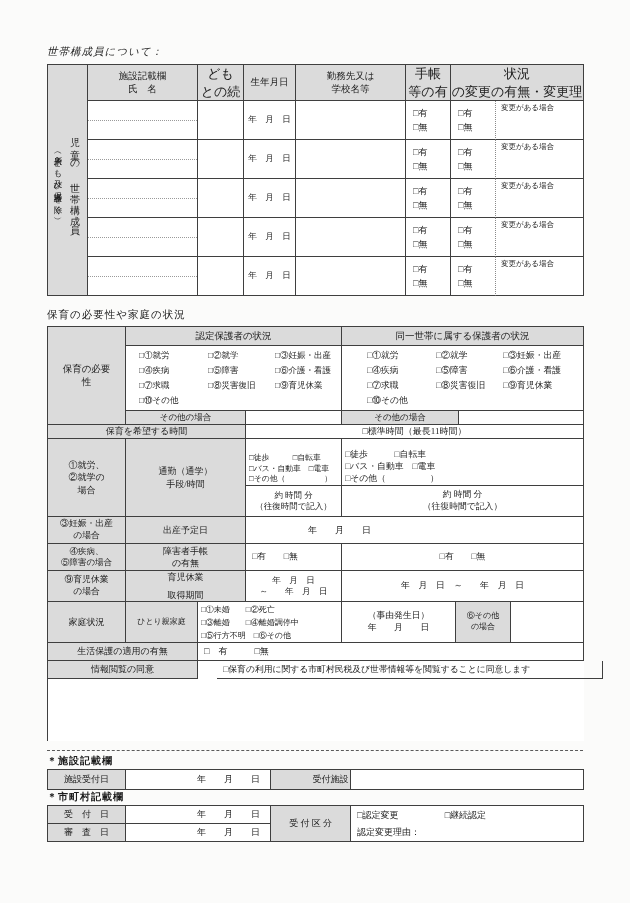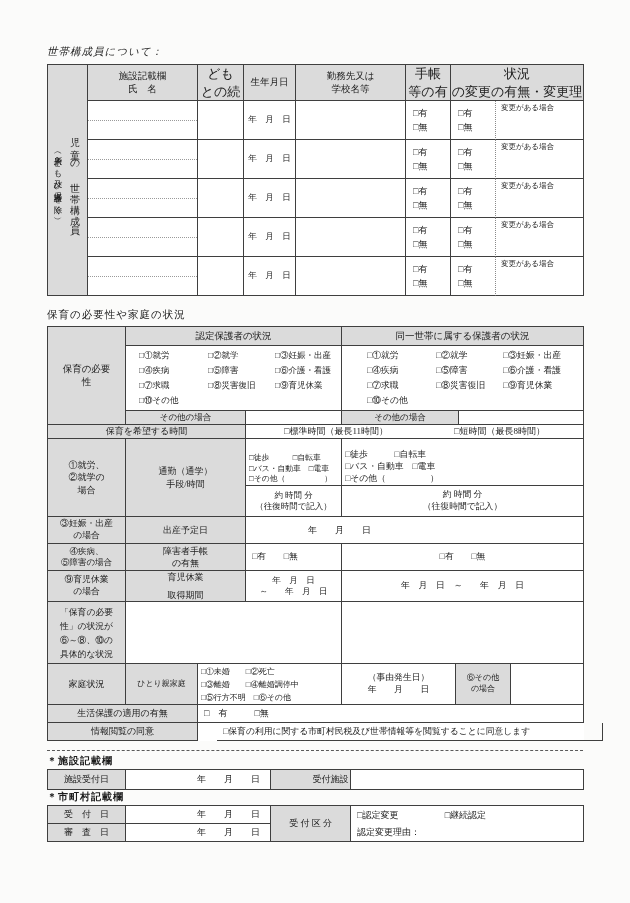--- a/index.html
+++ b/index.html
@@ -23,21 +23,21 @@
   .nh{flex:1;border-bottom:1px dotted #9a9a9a;}
   .nh2{flex:1;}
   .yn{padding-left:7px;line-height:1.6;font-size:9px;}
   .note{justify-content:flex-start;padding:2px 0 0 5px;}
   .vwrap{position:relative;}
   .vl{writing-mode:vertical-rl;position:absolute;top:50%;transform:translateY(-50%);}
   .grid3{display:grid;grid-template-columns:69px 67px auto;padding-left:3px;
          line-height:15px;align-content:center;}
   .lines{padding-left:3px;justify-content:flex-end;}
   .lines div{white-space:nowrap;}
-  .sb{flex-direction:row;justify-content:space-between;align-items:center;text-align:center;}
+  .sb{flex-direction:column;justify-content:space-between;align-items:center;text-align:center;}
   .dash{position:absolute;border-top:1px dashed #5a5a5a;}
   .padl{padding-left:6px;}
 </style>
 </head>
 <body>
 
 <div class="sheet">
 
   <div class="abs title" style="left:47px;top:45px;font-style:italic;">世帯構成員について：</div>
 
@@ -344,30 +344,20 @@
       </div>
       <div class="c ctr f85" style="width:96px;">
         <span>年　月　日</span>
         <span>～　　年　月　日</span>
       </div>
       <div class="c ctr f88" style="width:242px;">
           <span>年　月　日　～　　年　月　日</span>
         </div>
     </div>
 
-    <div class="r" style="height:62px;">
-      <div class="c g ctr f88" style="width:78px;line-height:14px;">
-        <span>「保育の必要</span>
-        <span>性」の状況が</span>
-        <span>⑥～⑧、⑩の</span>
-        <span>具体的な状況</span>
-      </div>
-      <div class="c" style="width:216px;"></div>
-      <div class="c" style="width:242px;"></div>
-    </div>
 
     <div class="r" style="height:41px;">
       <div class="c g ctr f9" style="width:78px;">
           <span>家庭状況</span>
         </div>
       <div class="c g ctr f8" style="width:72px;">
           <span>ひとり親家庭</span>
         </div>
       <div class="c lines f8" style="width:144px;line-height:13px;">
         <div>□①未婚　　□②死亡</div>

